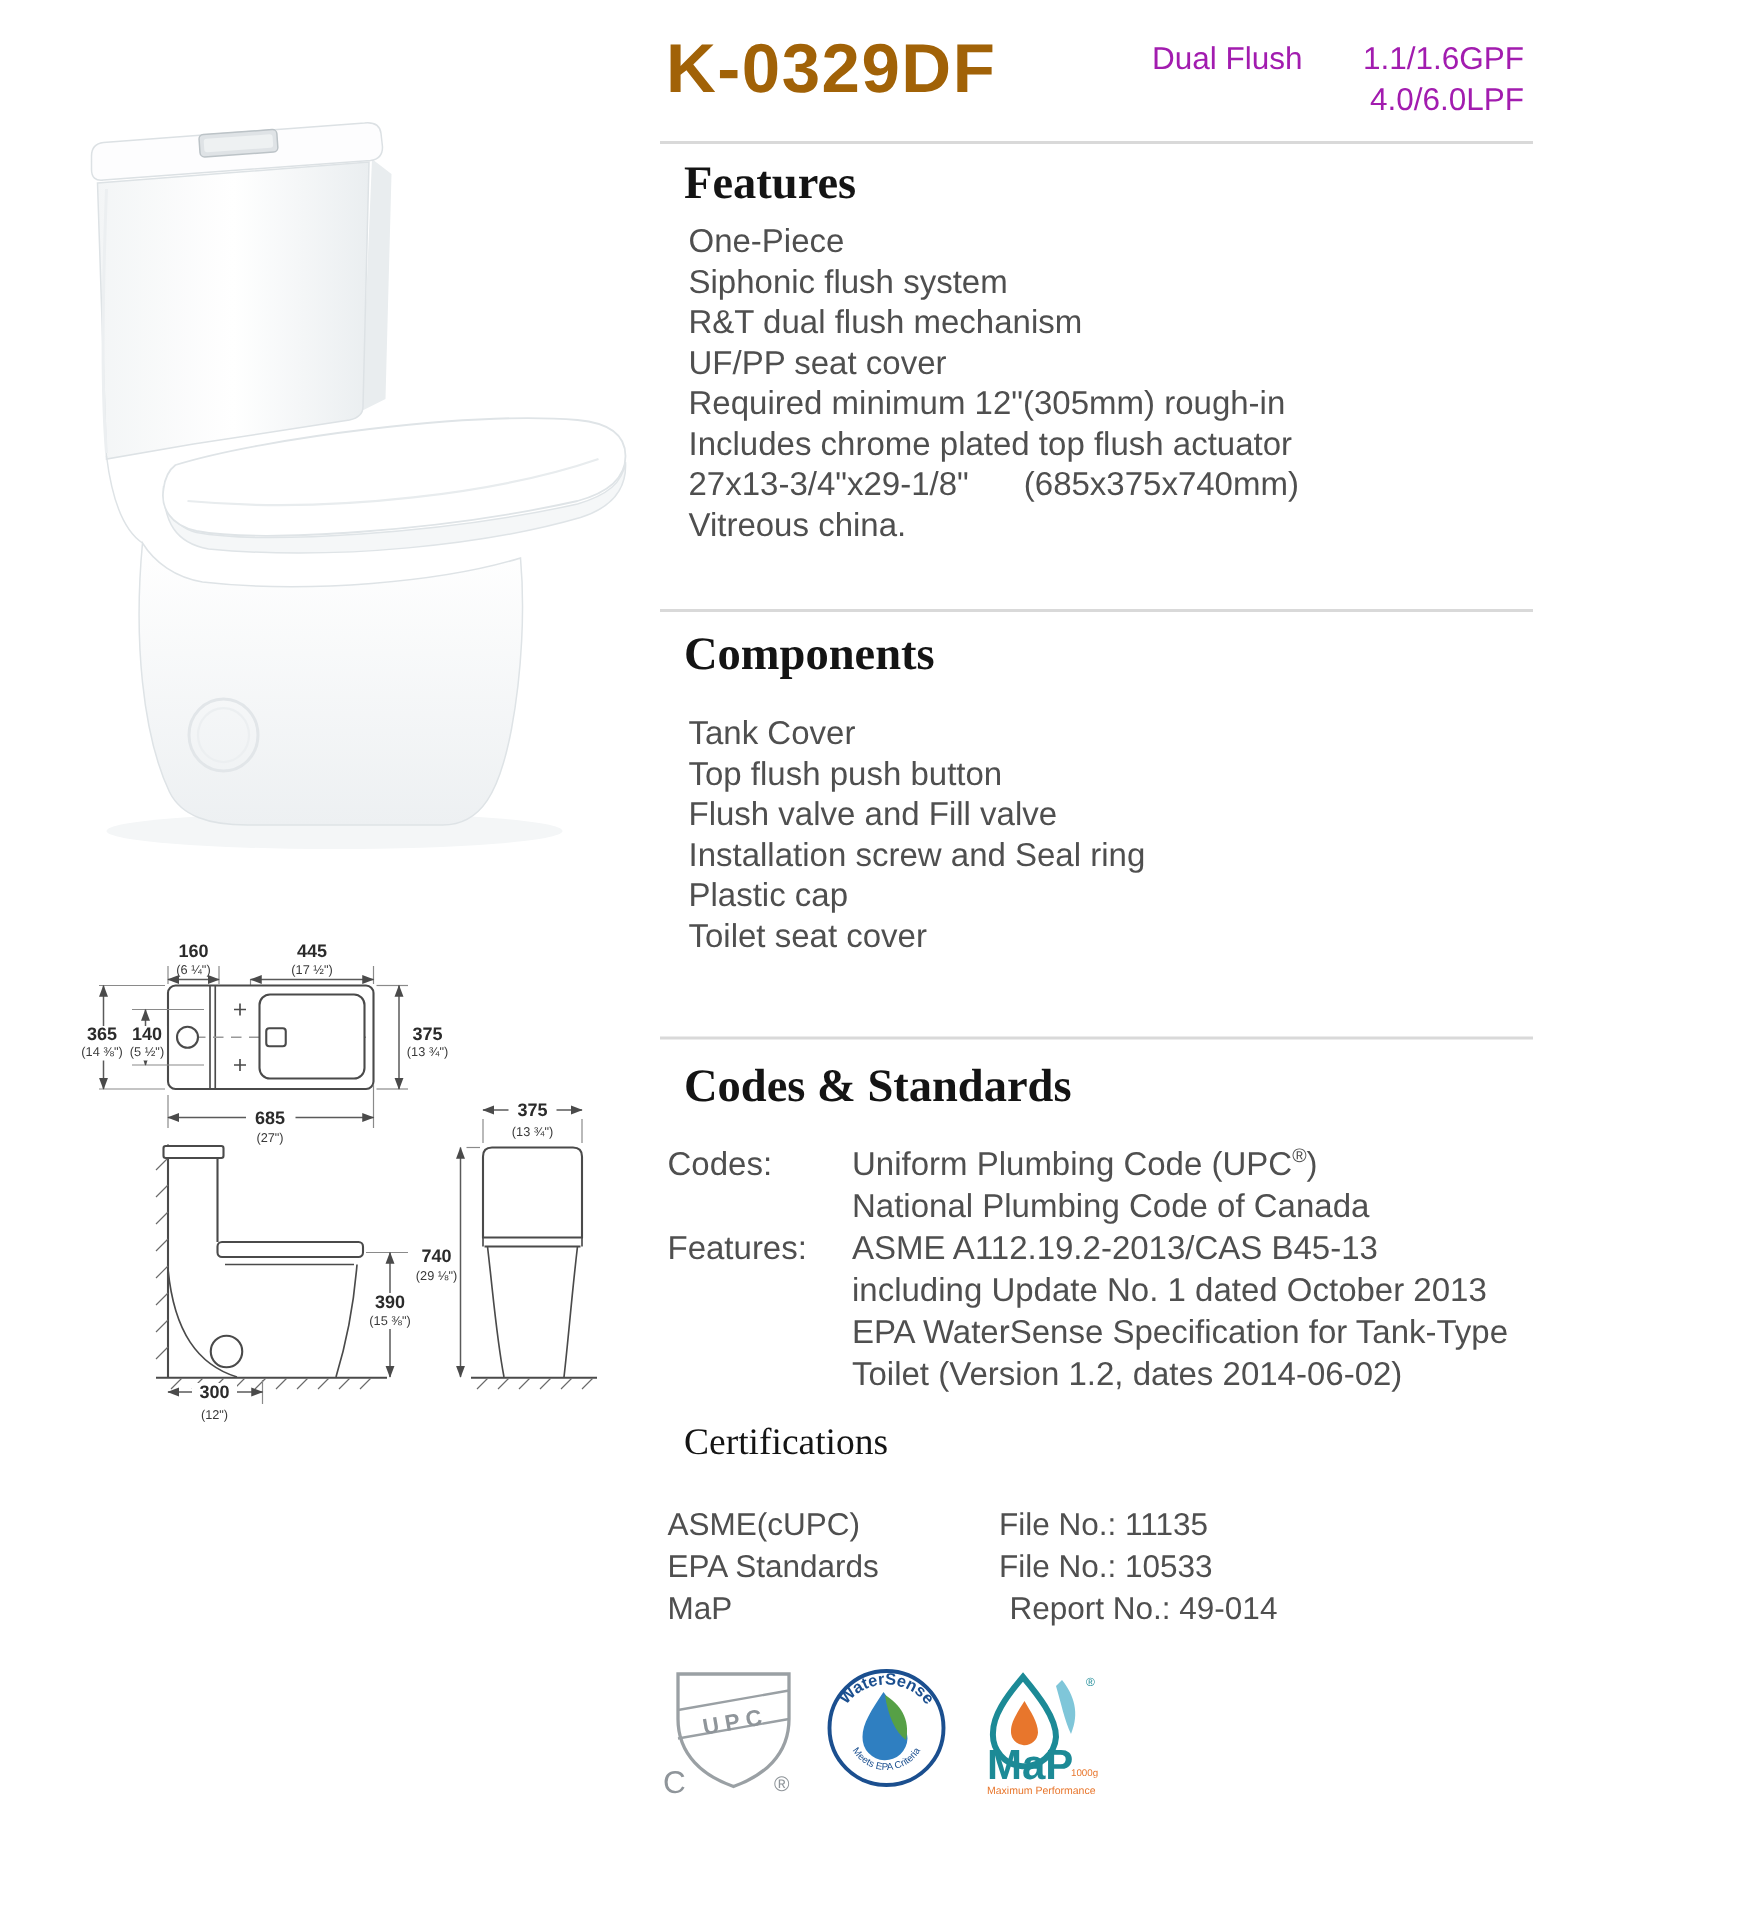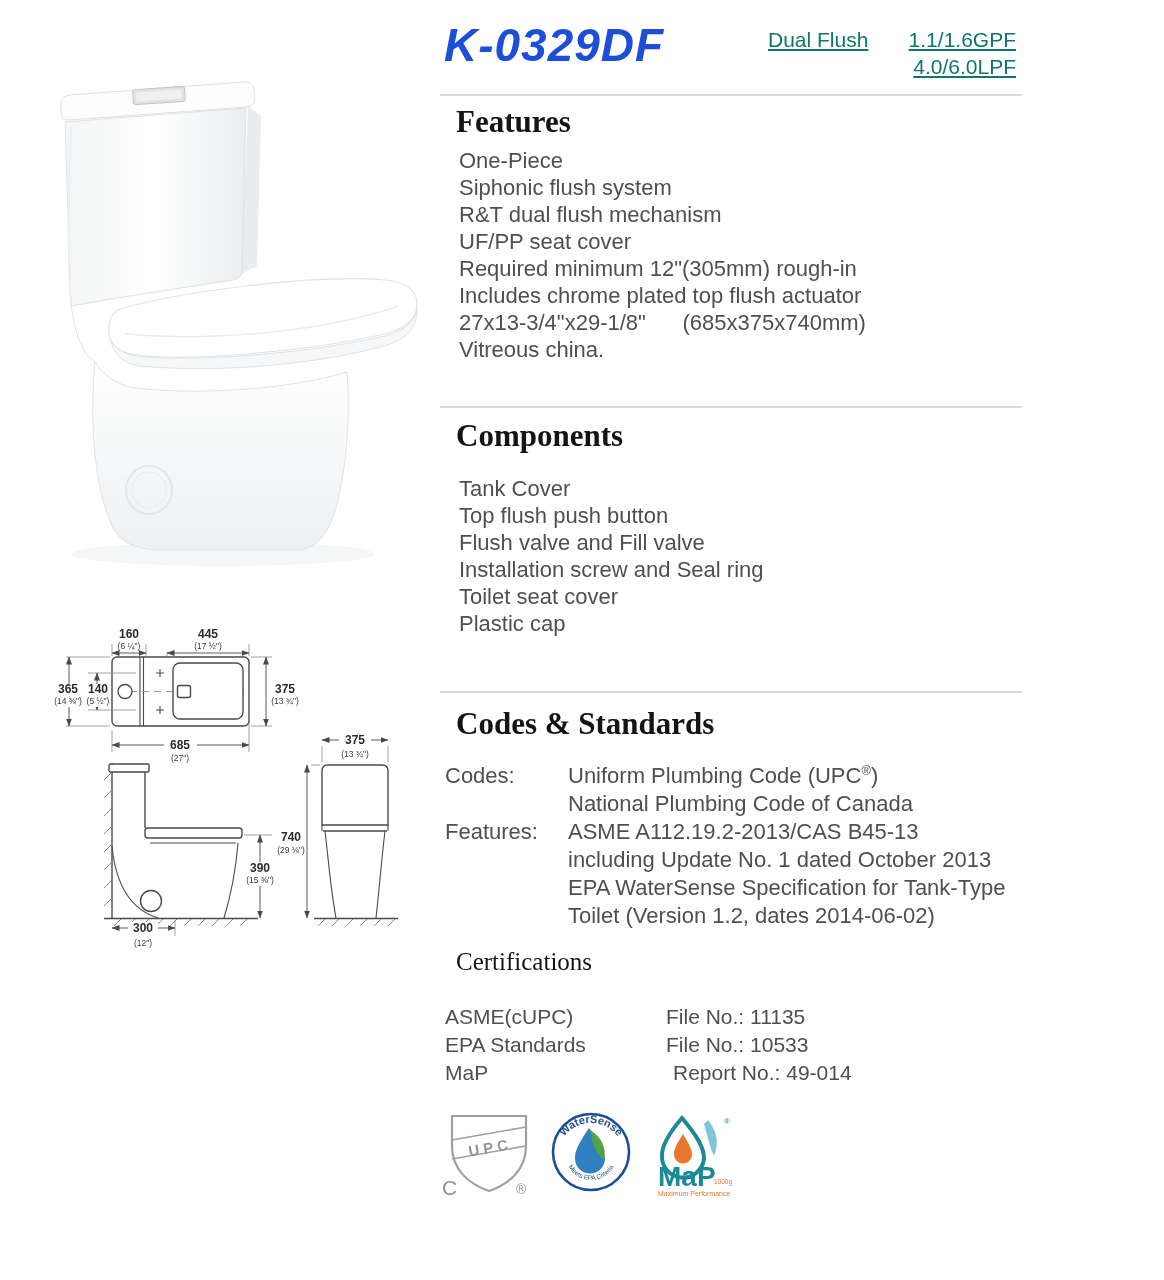--- a/index.html
+++ b/index.html
@@ -1,20 +1,20 @@
 <!DOCTYPE html>
 <html><head>
 <meta charset="utf-8">
 <style>
   html,body{margin:0;padding:0;background:#fff;}
   #page{position:relative;width:1164px;height:1280px;background:#fff;overflow:hidden;
         font-family:"Liberation Sans",sans-serif;color:#4f4f4f;}
   .abs{position:absolute;}
-  .model{font-size:46px;font-weight:bold;color:#1d4ed8;letter-spacing:1px;font-style:italic;}
-  .flushbox{width:248px;color:#0f766e;font-size:21px;line-height:27px;text-decoration:underline;}
+  .model{font-size:46px;font-weight:bold;color:#a16207;letter-spacing:1px;}
+  .flushbox{width:248px;color:#a21caf;font-size:21px;line-height:27px;}
   .flushrow{display:flex;justify-content:space-between;}
   .flushr2{text-align:right;}
   .rule{height:2px;background:#d9d9d9;border:none;}
   h2.sec{margin:12px;font-family:"Liberation Serif",serif;font-size:31px;font-weight:bold;color:#141414;}
   h3.sec{margin:12px;font-family:"Liberation Serif",serif;font-size:25px;font-weight:normal;color:#141414;}
   .list{font-size:22px;line-height:27px;}
   .list div{white-space:pre-wrap;margin-left:12px;}
   .codes{font-size:22px;line-height:28px;}
   .coderow{display:flex;}
   .codelabel{width:123px;flex:none;}
@@ -59,22 +59,22 @@
     <div>Vitreous china.</div>
   </div>
 
   <hr class="rule abs" style="left:440px;top:398px;width:582px;">
   <h2 class="sec abs" style="left:444px;top:406px;">Components</h2>
   <div class="abs list" style="left:447px;top:475px;width:575px;">
     <div>Tank Cover</div>
     <div>Top flush push button</div>
     <div>Flush valve and Fill valve</div>
     <div>Installation screw and Seal ring</div>
+    <div>Plastic cap</div>
     <div>Toilet seat cover</div>
-    <div>Plastic cap</div>
   </div>
 
   <hr class="rule abs" style="left:440px;top:683px;width:582px;">
   <h2 class="sec abs" style="left:444px;top:694px;">Codes &amp; Standards</h2>
   <div class="abs codes" style="left:445px;top:762px;width:600px;">
     <div class="coderow">
       <span class="codelabel">Codes:</span>
       <span class="codeval"><span>Uniform Plumbing Code (UPC</span><sup class="reg">®</sup><span>)</span></span>
     </div>
     <div class="coderow">

